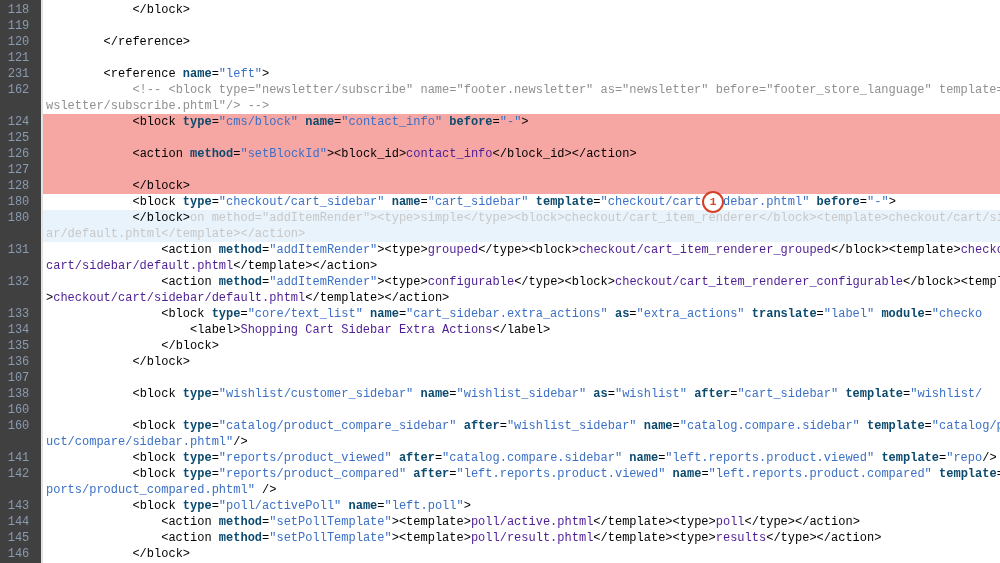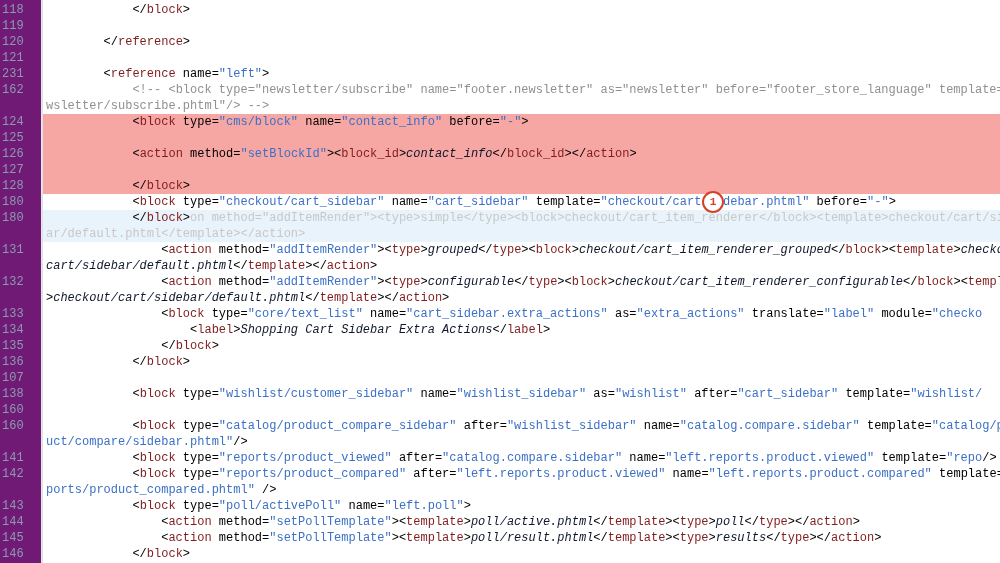--- a/index.html
+++ b/index.html
@@ -13,44 +13,44 @@
     width: 1000px;
     height: 563px;
   }
   .editor {
     display: flex;
     width: 100%;
     height: 100%;
   }
   .gutter {
     flex: 0 0 42px;
-    background: #701a75;
+    background: #404040;
     padding: 2px 6px 2px 2px;
-    text-align: left;
+    text-align: center;
     color: #8a9bb0;
     border-right: 1px solid #e6e6e6;
     box-sizing: border-box;
   }
   .code {
     flex: 1 1 auto;
     padding: 2px 0;
     position: relative;
   }
   .line, .gline {
     height: 16px;
     line-height: 16px;
     white-space: pre;
   }
   .line {
     padding-left: 4px;
   }
-  .tag { color: #7f1d1d; }       
-  .attr { color: #000000; }      
+  .tag { color: #000000; }       
+  .attr { color: #0c4a6e; font-weight: bold; }      
   .val { color: #3b70c6; }        
-  .txt { color: #0f172a; font-style: italic; }
+  .txt { color: #4c1d95; }
   .punct { color: #000; }
   .comment { color: #909090; }
   .faded { color: #c8c8c8; }
   .hl {
     background: #f6a6a3;
   }
   .hl .tag, .hl .attr, .hl .val, .hl .txt, .hl .punct { }
   .cursor-line {
     background: #e9f3fb;
   }

